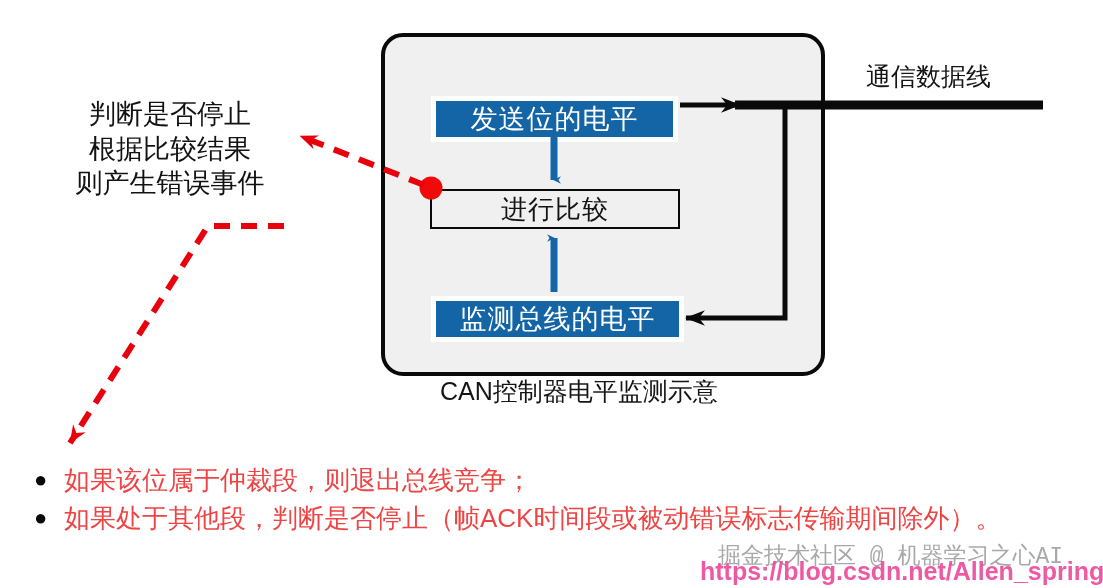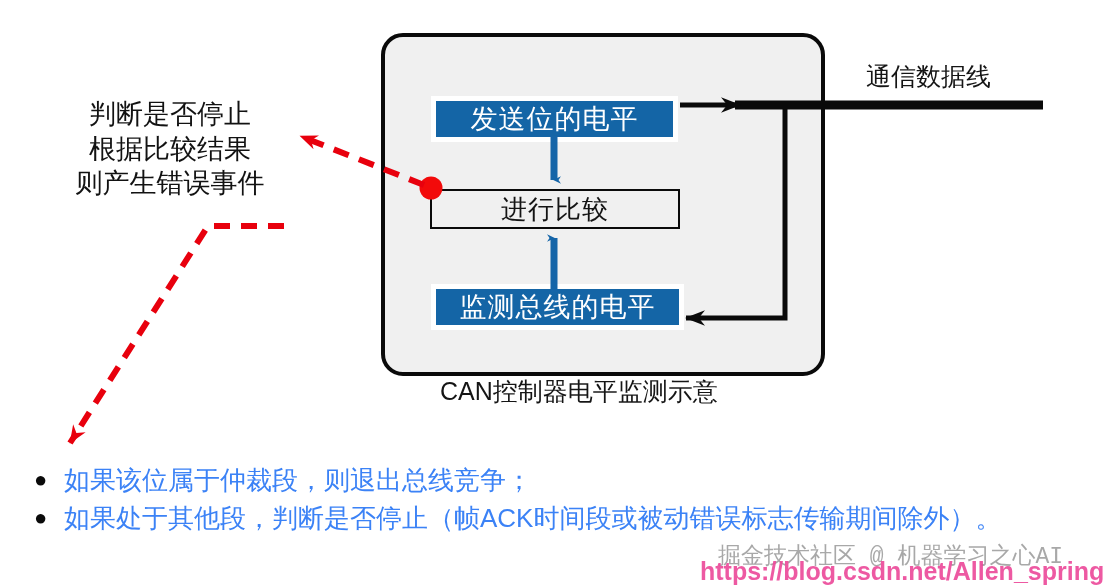--- a/index.html
+++ b/index.html
@@ -56,21 +56,21 @@
     white-space: nowrap;
   }
   #block-send {
     left: 431px;
     top: 96px;
     width: 247px;
     height: 46px;
   }
   #block-monitor {
     left: 431px;
-    top: 284px;
+    top: 296px;
     width: 253px;
     height: 46px;
   }
 
   
   .compare-block {
     position: absolute;
     left: 430px;
     top: 189px;
     width: 250px;
@@ -136,21 +136,21 @@
     width: 30px;
     font-size: 22px;
     line-height: 36px;
     color: #0a0a0a;
     text-align: left;
   }
   .bullet-text {
     flex: 1 1 auto;
     font-size: 26px;
     line-height: 36px;
-    color: #3b82f6;
+    color: #ef4444;
     letter-spacing: 0px;
   }
 
   
   .watermark-gray {
     position: absolute;
     left: 718px;
     top: 540px;
     font-size: 23px;
     color: #9a9a9a;

